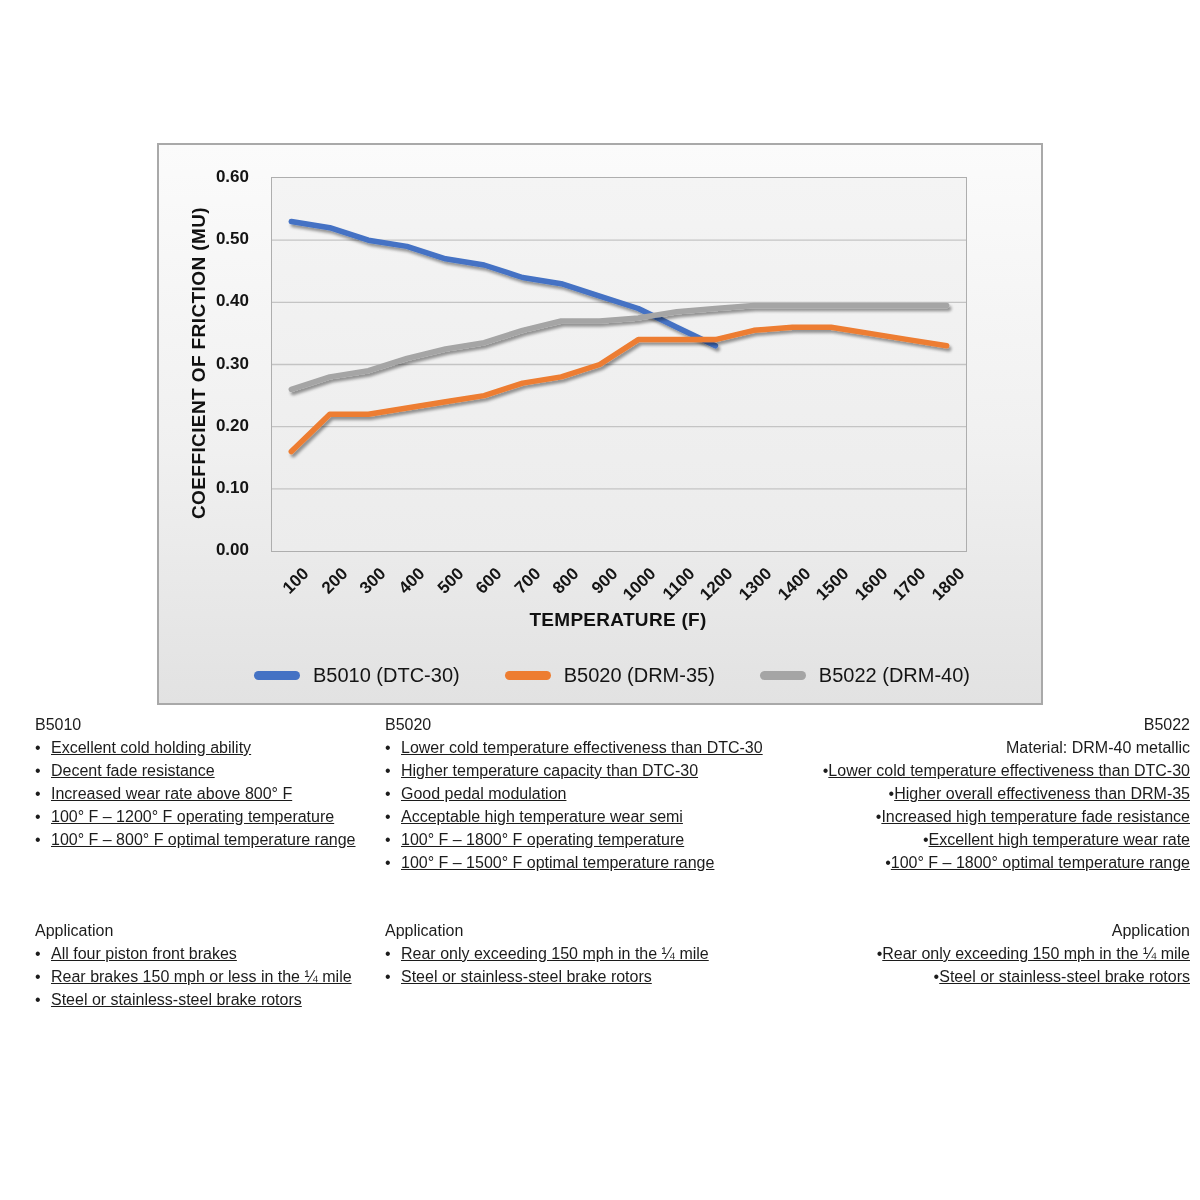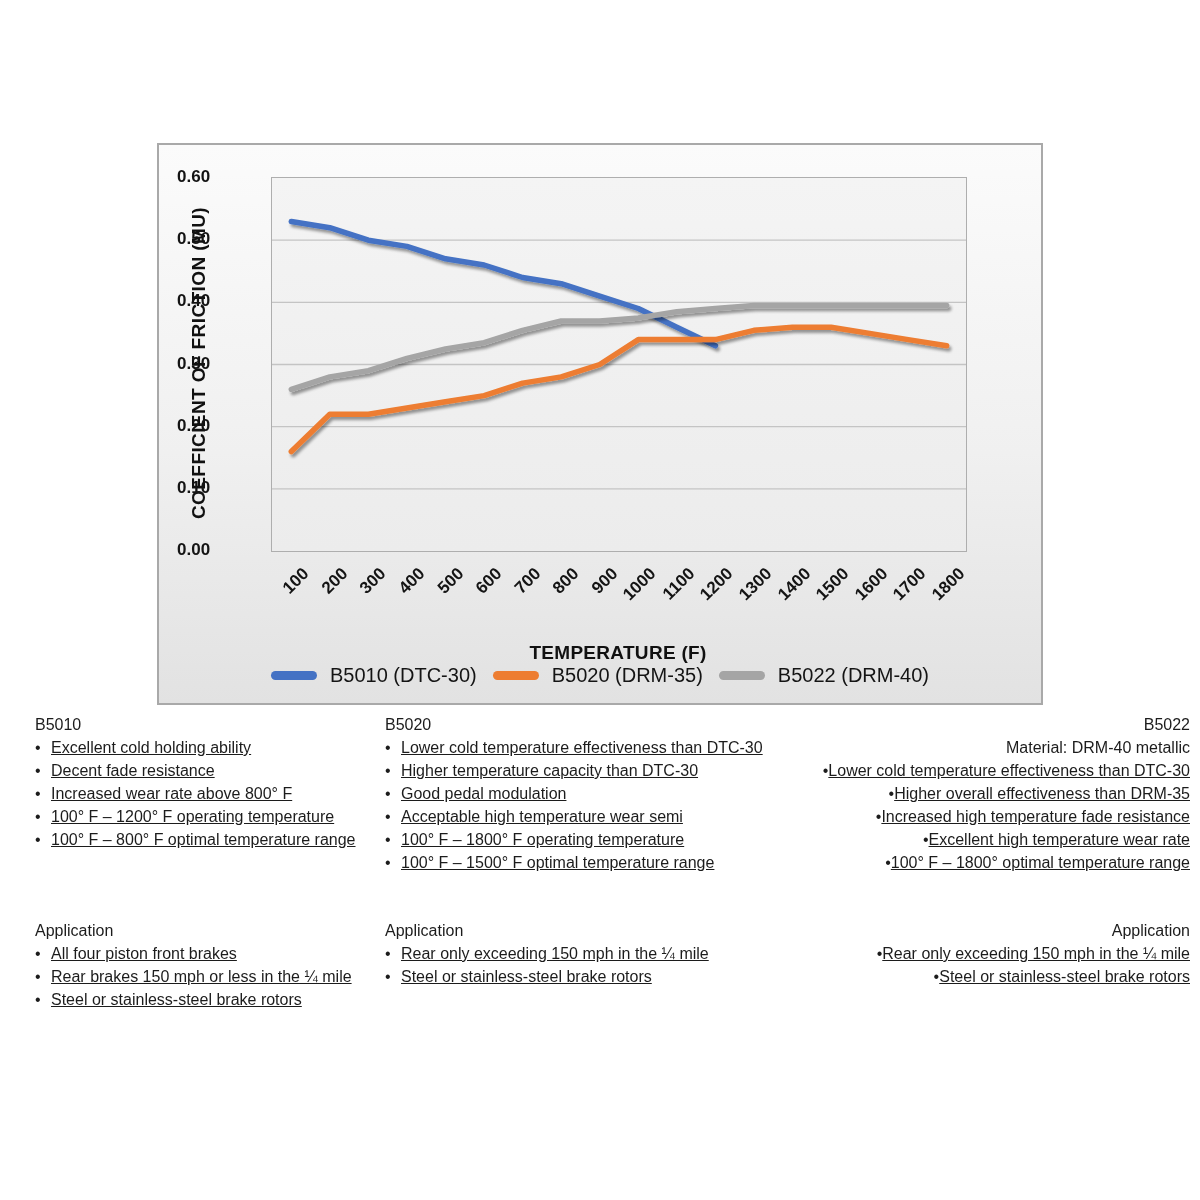--- a/index.html
+++ b/index.html
@@ -16,35 +16,35 @@
     position:absolute;left:112px;top:32px;width:694px;height:373px;
     border:1.5px solid #aeaeae;box-sizing:content-box;
     background:linear-gradient(180deg,#f4f4f4,#ececec);
   }
   .plot svg{position:absolute;left:0;top:0;overflow:visible;}
   .y-axis-title{
     position:absolute;left:40px;top:218px;transform:translate(-50%,-50%) rotate(-90deg);
     font-size:19px;font-weight:700;letter-spacing:.4px;white-space:nowrap;color:#111;
   }
   .x-axis-title{
-    position:absolute;left:112px;top:497px;width:694px;text-align:center;
+    position:absolute;left:112px;top:464px;width:694px;text-align:center;
     font-size:19px;font-weight:700;letter-spacing:.3px;color:#111;
   }
   .y-tick{
     position:absolute;left:18px;width:72px;height:22px;line-height:22px;
-    text-align:left;font-size:17px;font-weight:600;color:#141414;
+    text-align:right;font-size:17px;font-weight:600;color:#141414;
   }
   .x-tick{
     position:absolute;width:62px;height:20px;line-height:20px;text-align:right;
     font-size:17px;font-weight:600;color:#141414;
     transform-origin:100% 0%;transform:rotate(-45deg);white-space:nowrap;
   }
   .legend{
-    position:absolute;left:0;top:519px;width:100%;
-    display:flex;justify-content:center;align-items:center;gap:16px;
+    position:absolute;left:12px;top:519px;width:100%;
+    display:flex;justify-content:center;align-items:center;gap:45px;
   }
   .legend-item{display:flex;align-items:center;gap:13px;}
   .legend-swatch{display:inline-block;width:46px;height:9px;border-radius:5px;background:#888;}
   .legend-label{font-size:20px;font-weight:500;color:#141414;white-space:nowrap;}
 
   
   .cols{position:absolute;left:0;top:705px;width:1200px;}
   .col{position:absolute;top:0;padding-top:8px;font-size:16px;line-height:23px;}
   .col-1{left:35px;width:348px;}
   .col-2{left:385px;width:402px;}

